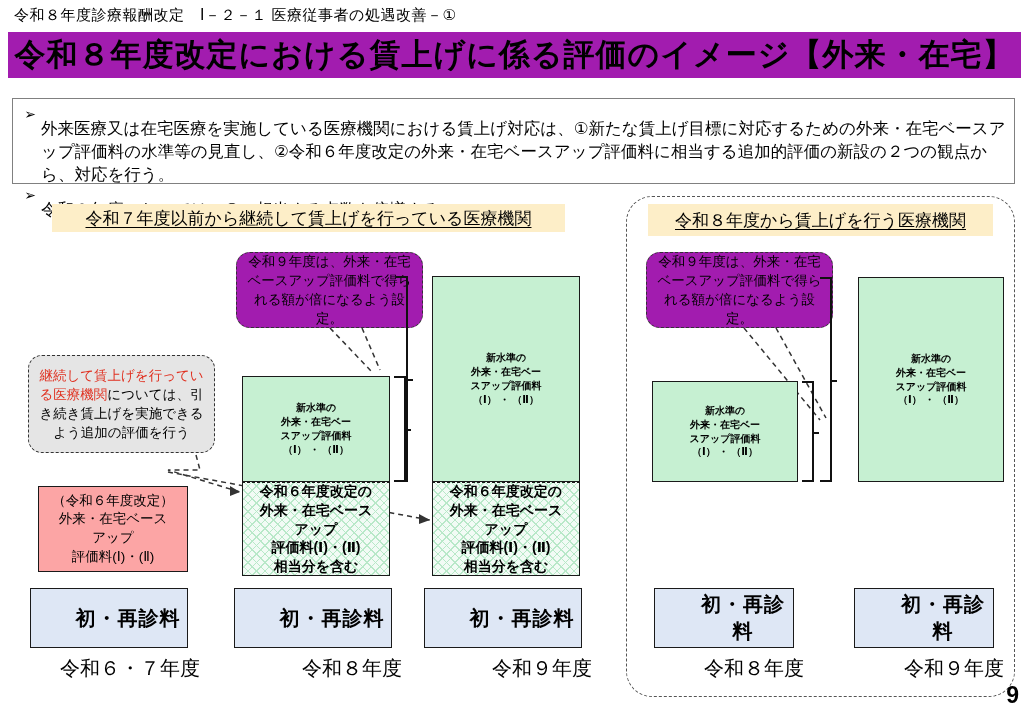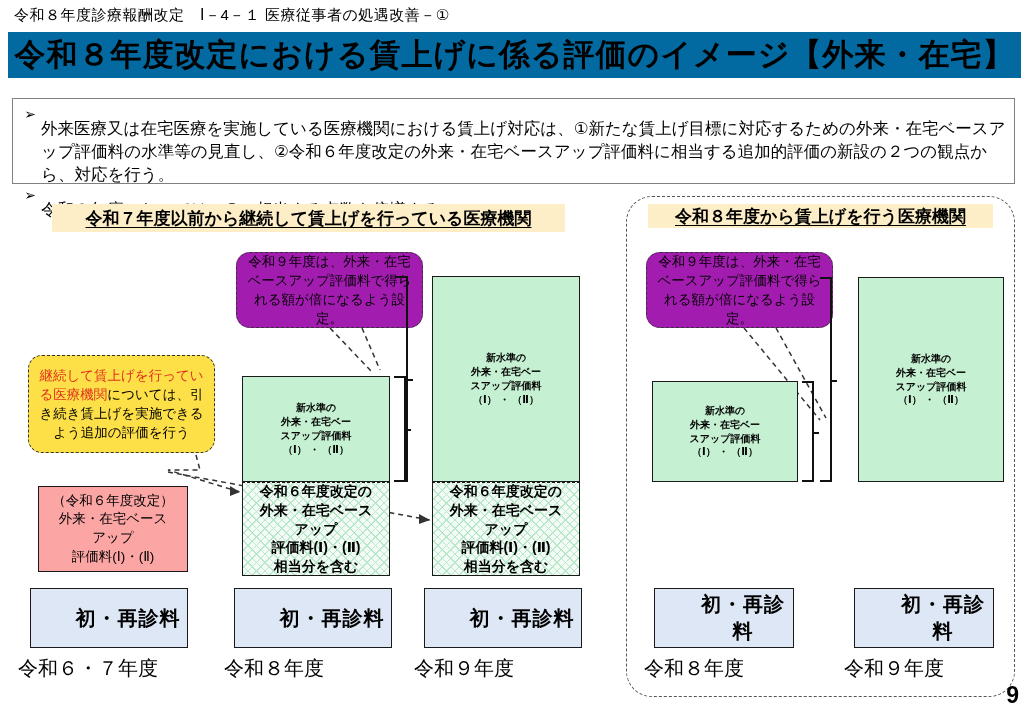--- a/index.html
+++ b/index.html
@@ -27,21 +27,21 @@
     font-size: 15px;
     letter-spacing: 0.5px;
     white-space: nowrap;
   }
   .title-banner {
     position: absolute;
     left: 8px;
     top: 32px;
     width: 1013px;
     height: 46px;
-    background: #0369a1;
+    background: #a21caf;
     display: flex;
     align-items: center;
     justify-content: center;
   }
   .title-banner span {
     font-size: 31px;
     font-weight: bold;
     letter-spacing: 1px;
     white-space: nowrap;
   }
@@ -75,27 +75,27 @@
   
   .sec-head {
     position: absolute;
     background: #fdeec8;
     display: flex;
     align-items: center;
     justify-content: center;
   }
   .sec-head span {
     font-size: 17px;
-    font-weight: bold;
+    font-weight: normal;
     text-decoration: underline;
     text-underline-offset: 3px;
     white-space: nowrap;
   }
   #sec-head-left  { left: 52px;  top: 204px; width: 513px; height: 28px; }
-  #sec-head-right { left: 648px; top: 204px; width: 345px; height: 24px; }
+  #sec-head-right { left: 648px; top: 204px; width: 345px; height: 32px; }
 
   
   .dashed-group {
     position: absolute;
     left: 626px;
     top: 196px;
     width: 389px;
     height: 501px;
     border: 1.6px dashed #555555;
     border-radius: 26px;
@@ -118,21 +118,21 @@
     padding: 4px 7px;
   }
   #callout-l8 { left: 236px; top: 252px; width: 187px; height: 76px; }
   #callout-r9 { left: 646px; top: 252px; width: 187px; height: 76px; }
   .callout-red {
     position: absolute;
     left: 28px; top: 355px; width: 187px; height: 98px;
     border: 1.5px dashed #333333;
     border-radius: 14px;
     box-sizing: border-box;
-    background: #fde047;
+    background: #e5e5e5;
     text-align: center;
     font-size: 13.5px;
     line-height: 1.42;
     padding: 5px 7px;
     display: flex;
     align-items: center;
     justify-content: center;
   }
   .red-text { color: #e03020; }
 
@@ -190,21 +190,21 @@
   
   #r8-green   { left: 652px; top: 381px; width: 146px; height: 101px; }
   #r9-green   { left: 858px; top: 277px; width: 146px; height: 205px; }
   #r-shinryo-8 { left: 654px; top: 588px; width: 140px; height: 60px; }
   #r-shinryo-9 { left: 854px; top: 588px; width: 140px; height: 60px; }
 
   
   .year-label {
     position: absolute;
     font-size: 20px;
-    text-align: left;
+    text-align: right;
     white-space: nowrap;
     font-family: Liberation Serif, serif;
   }
   #yr-67 { left: 18px;  top: 655px; width: 182px; }
   #yr-8  { left: 224px; top: 655px; width: 178px; }
   #yr-9  { left: 414px; top: 655px; width: 178px; }
   #r-yr-8 { left: 644px; top: 655px; width: 160px; }
   #r-yr-9 { left: 844px; top: 655px; width: 160px; }
 
   
@@ -243,21 +243,21 @@
     width: 1029px;
     height: 711px;
     pointer-events: none;
   }
 </style>
 </head>
 <body>
 
 <div id="slide">
 
-  <div class="kicker">令和８年度診療報酬改定　Ⅰ－4－１ 医療従事者の処遇改善－①</div>
+  <div class="kicker">令和８年度診療報酬改定　Ⅰ－２－１ 医療従事者の処遇改善－①</div>
 
   <div class="title-banner">
     <span>令和８年度改定における賃上げに係る評価のイメージ【外来・在宅】</span>
   </div>
 
   <div class="bullet-box">
     <div class="bullet-row">
       <div class="bullet-mark">➢</div>
       <div class="bullet-text">外来医療又は在宅医療を実施している医療機関における賃上げ対応は、①新たな賃上げ目標に対応するための外来・在宅ベースアップ評価料の水準等の見直し、②令和６年度改定の外来・在宅ベースアップ評価料に相当する追加的評価の新設の２つの観点から、対応を行う。</div>
     </div>

